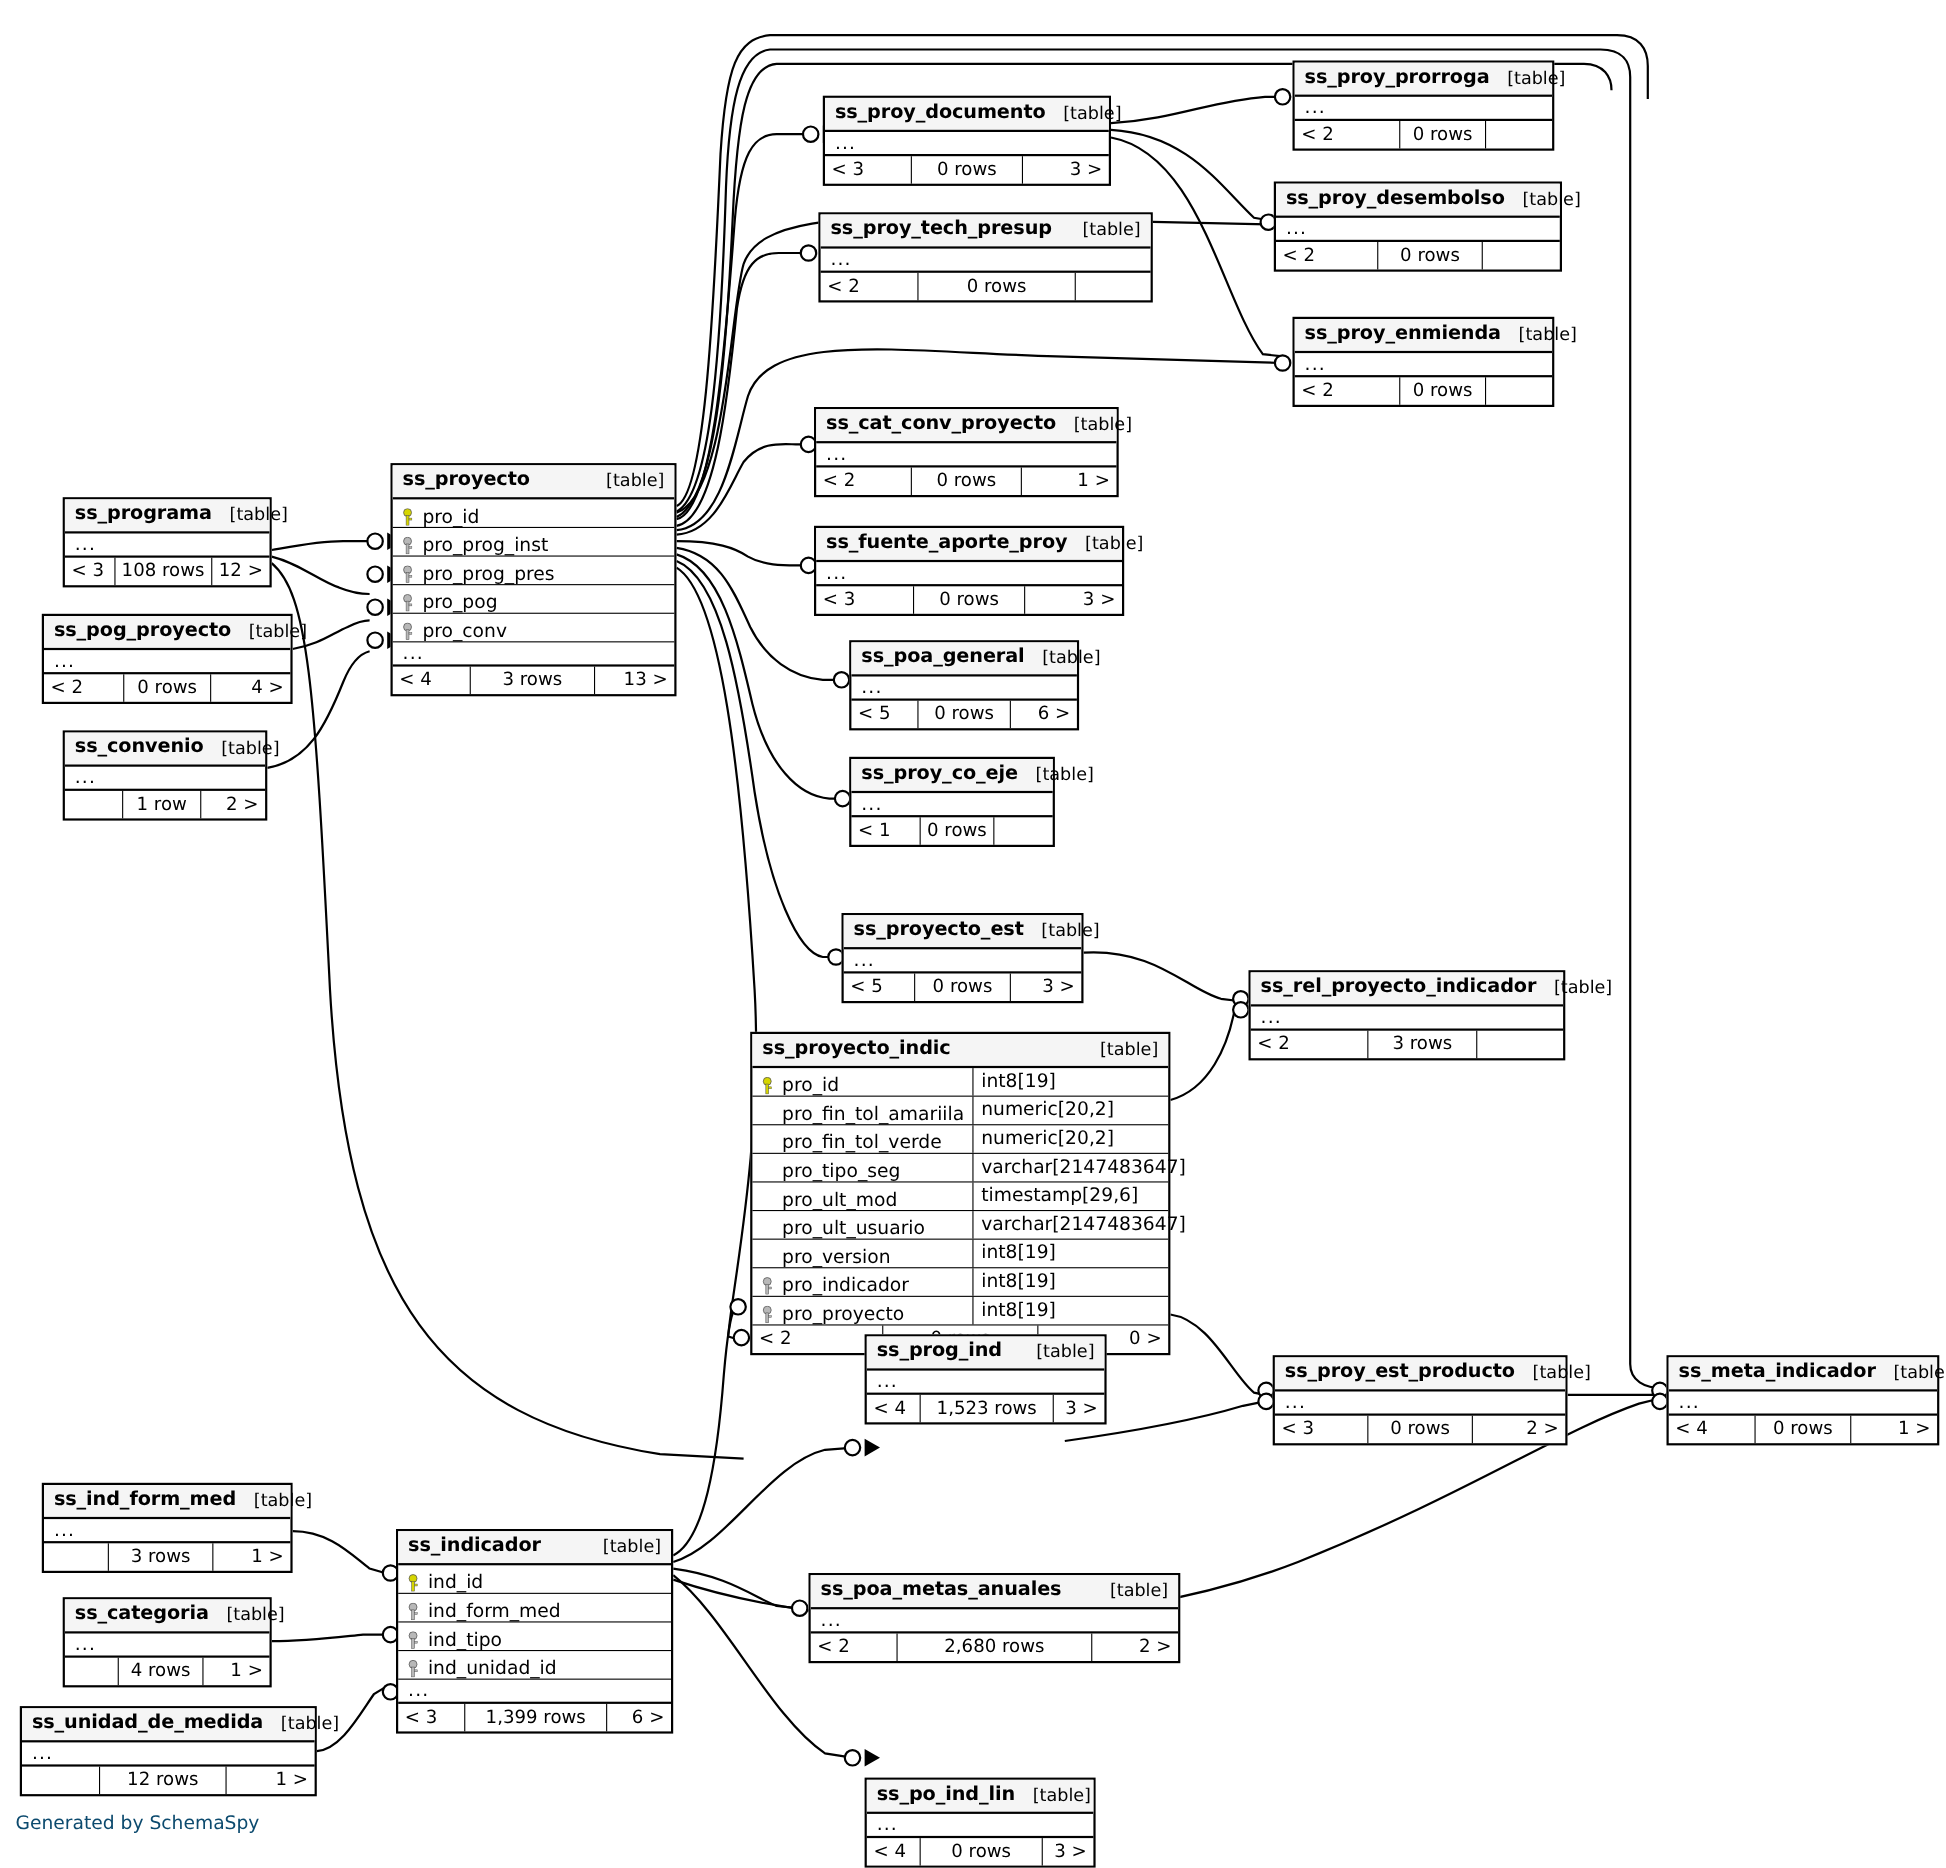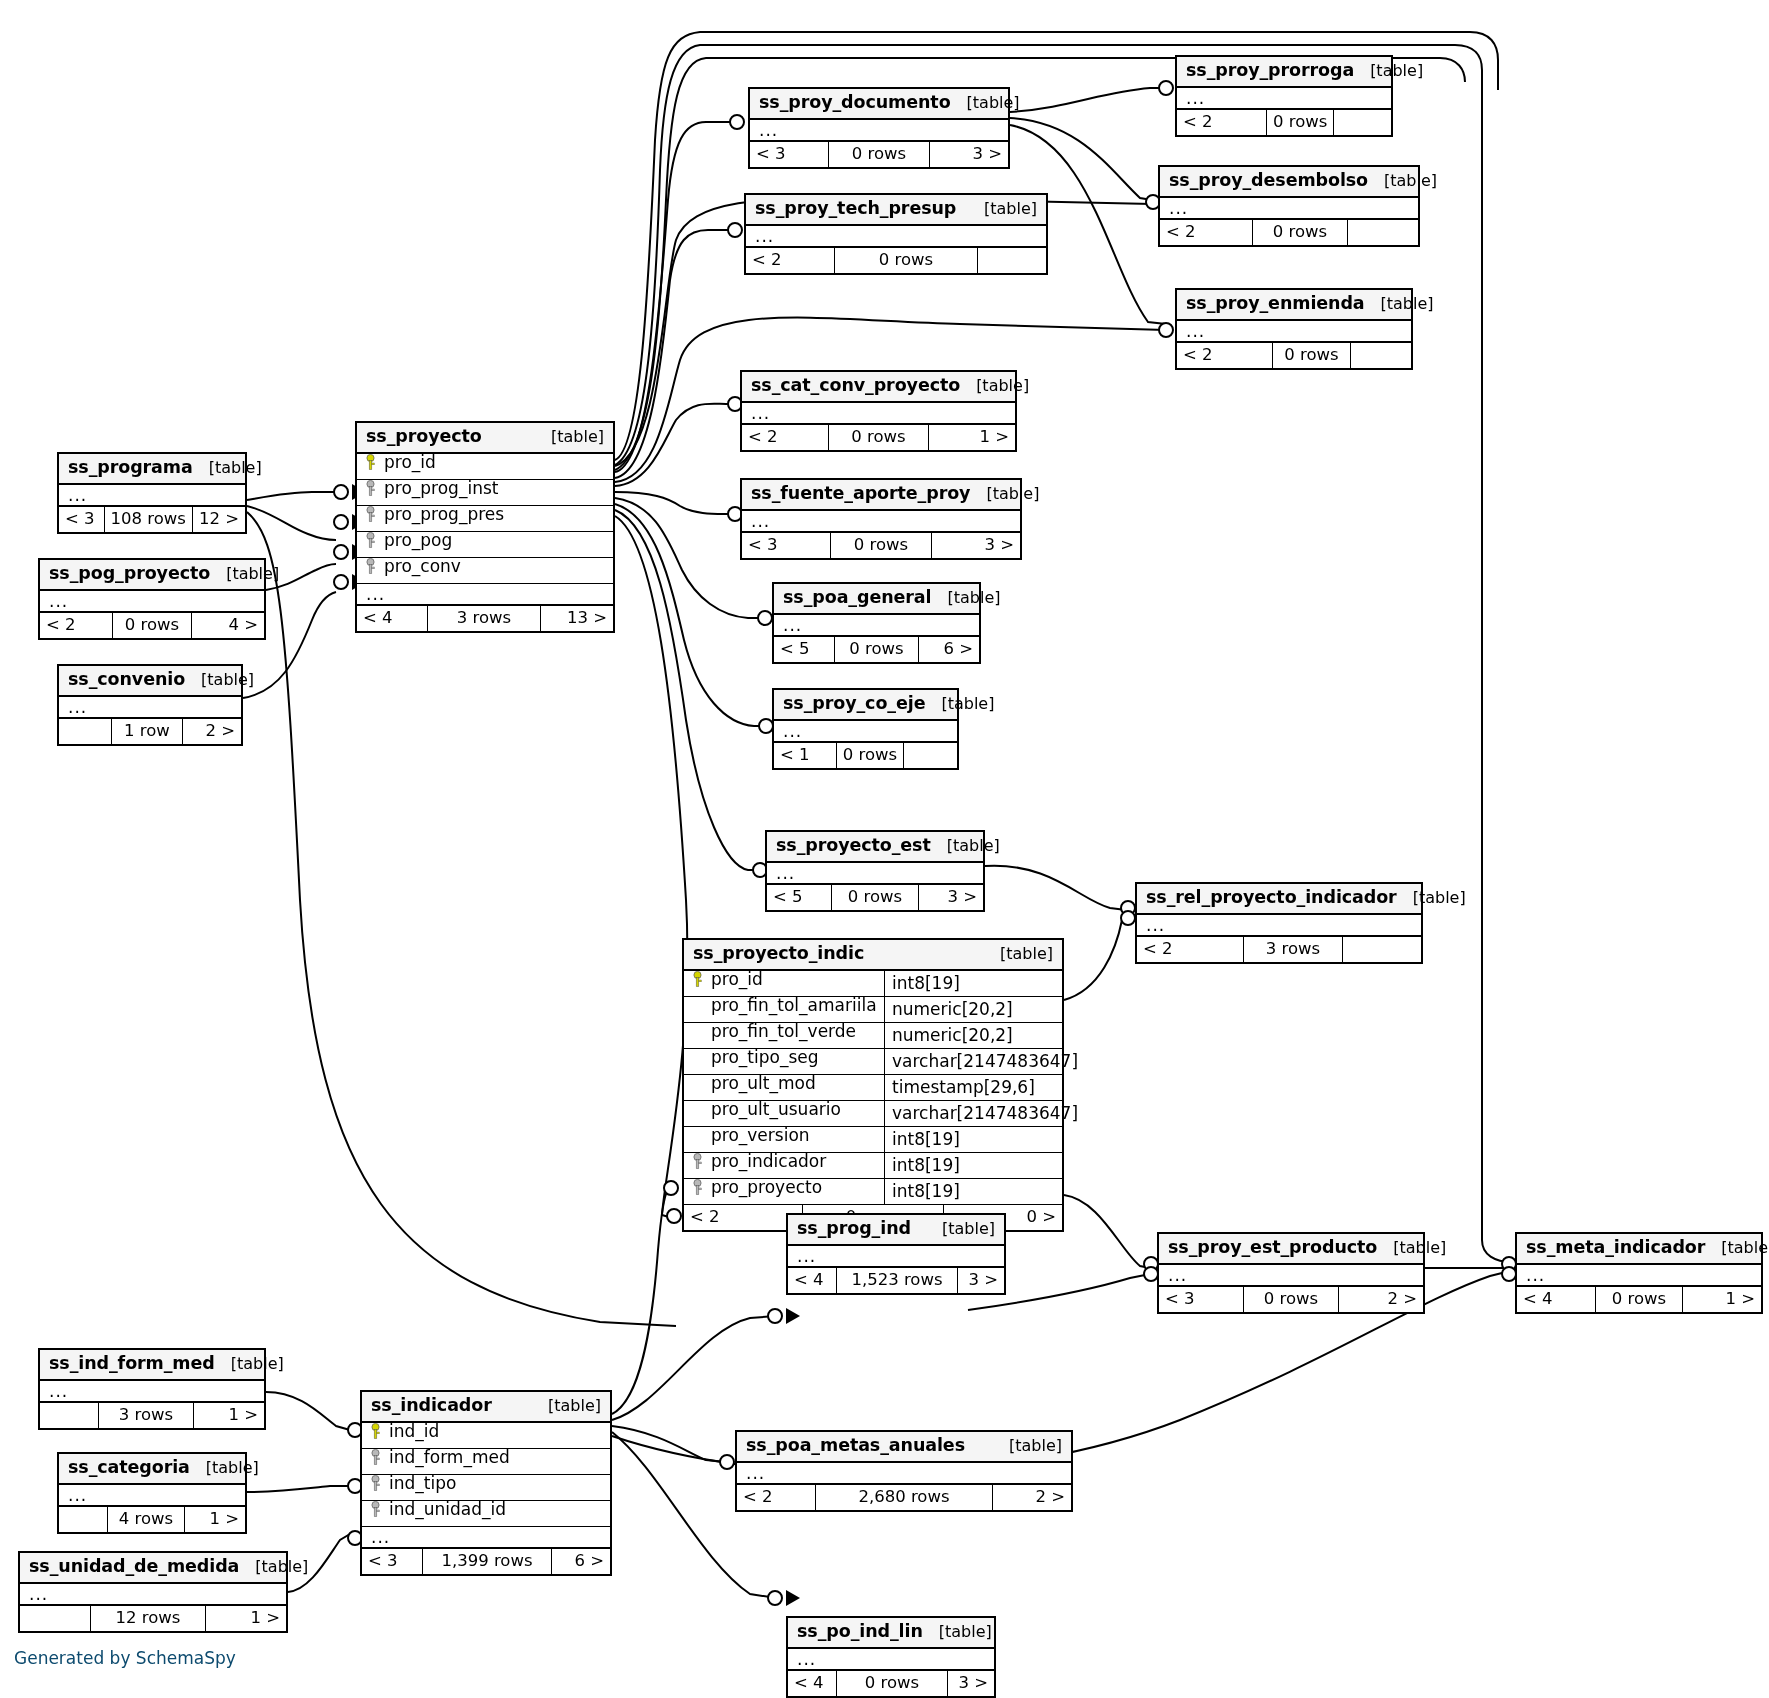--- a/index.html
+++ b/index.html
@@ -59,21 +59,21 @@
     padding: 3px 9px 7px 9px;
     font-size: 17px;
     letter-spacing: 1px;
     line-height: 0.9;
     border-bottom: 2px solid #000;
     height: 22px;
     box-sizing: border-box;
   }
   .tbl .col {
     display: flex;
-    align-items: flex-start;
+    align-items: flex-end;
     border-bottom: 1.5px solid #000;
     padding: 0;
     height: 26px;
     box-sizing: border-box;
   }
   .tbl .col .cname {
     display: flex;
     align-items: center;
     padding-left: 7px;
     flex: 0 0 auto;
@@ -250,21 +250,21 @@
       <path d="M786,1590 L786,1606 L800,1598 Z"></path>
       <path d="M682,1180 L682,1196 L696,1188 Z"></path>
       <path d="M685,1208 L685,1224 L699,1216 Z"></path>
       <path d="M1139,905 L1139,921 L1153,913 Z"></path>
       <path d="M1162,1261 L1162,1277 L1176,1269 Z"></path>
       <path d="M1520,1261 L1520,1277 L1534,1269 Z"></path>
     </g>
   </svg>
 
   <div id="tables-layer">
-      <div class="tbl" style="left: 1175px; top: 55px; width: 218px;">
+      <div class="tbl" style="left: 1175px; top: 55px; width: 238px;">
         <div class="hdr">
           <span class="tname">ss_proy_prorroga</span>
           <span class="ttype">[table]</span>
         </div>
         <div class="ell">...</div>
         <div class="foot">
           <div class="f1" style="width:95px">&lt; 2</div>
           <div class="f2">0 rows</div>
           <div class="f3" style="width:60px"></div>
         </div>

